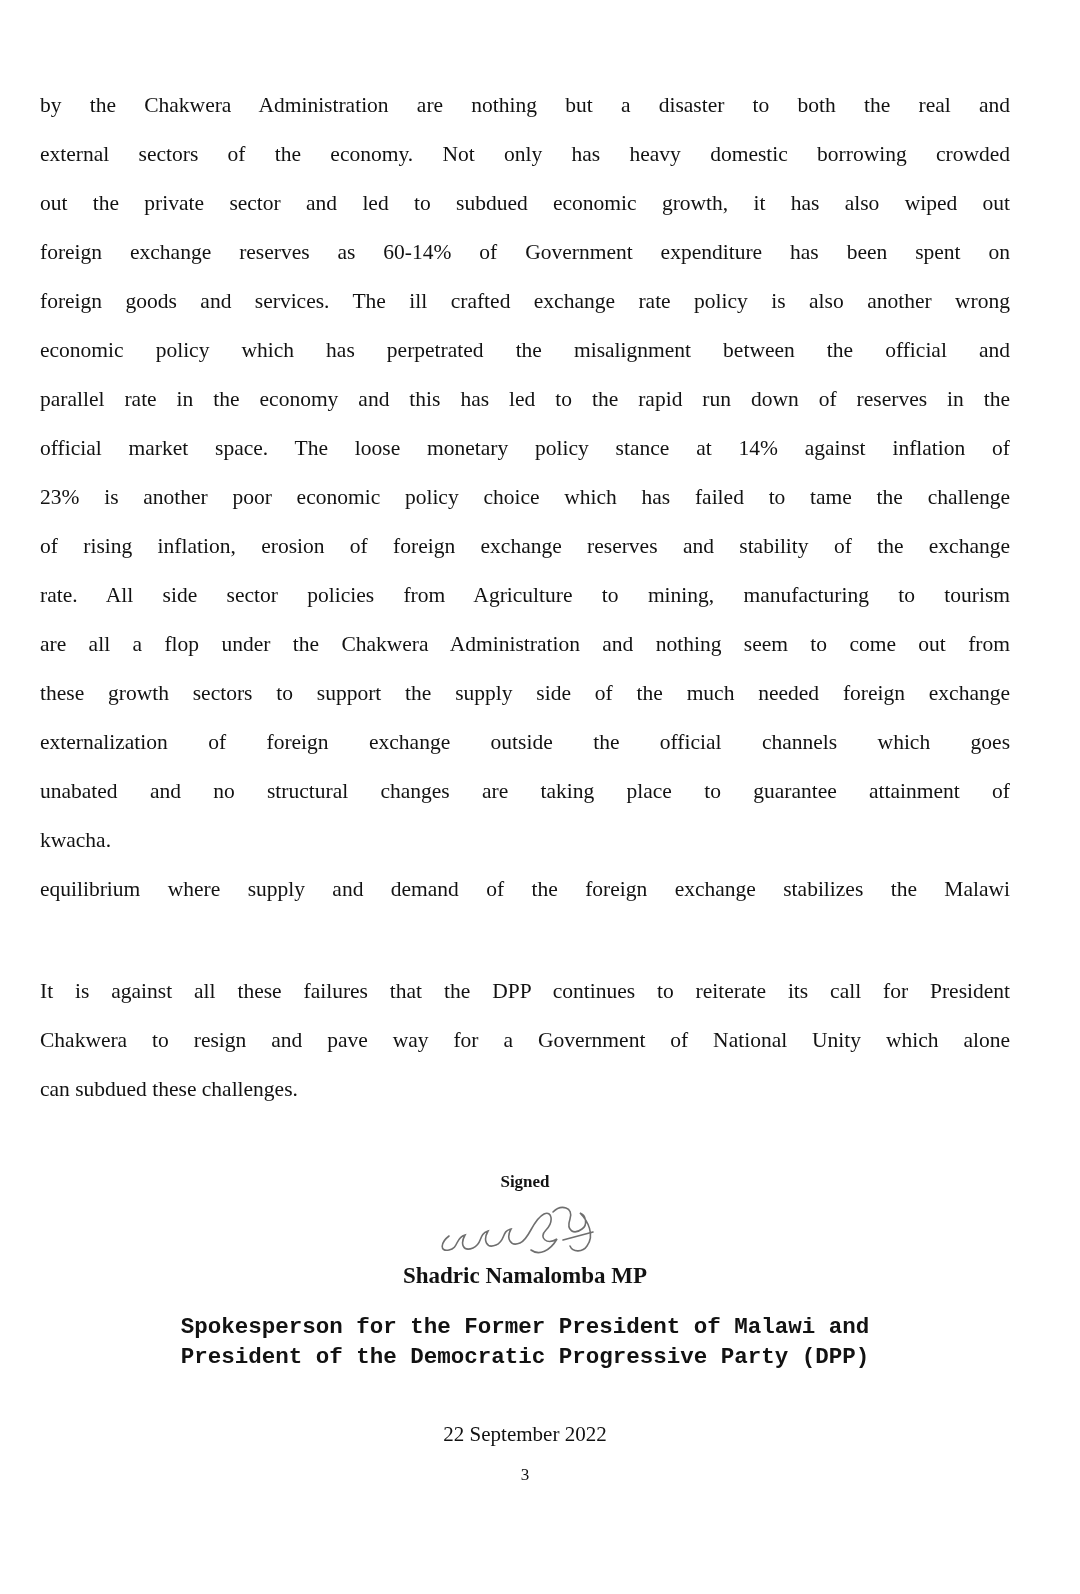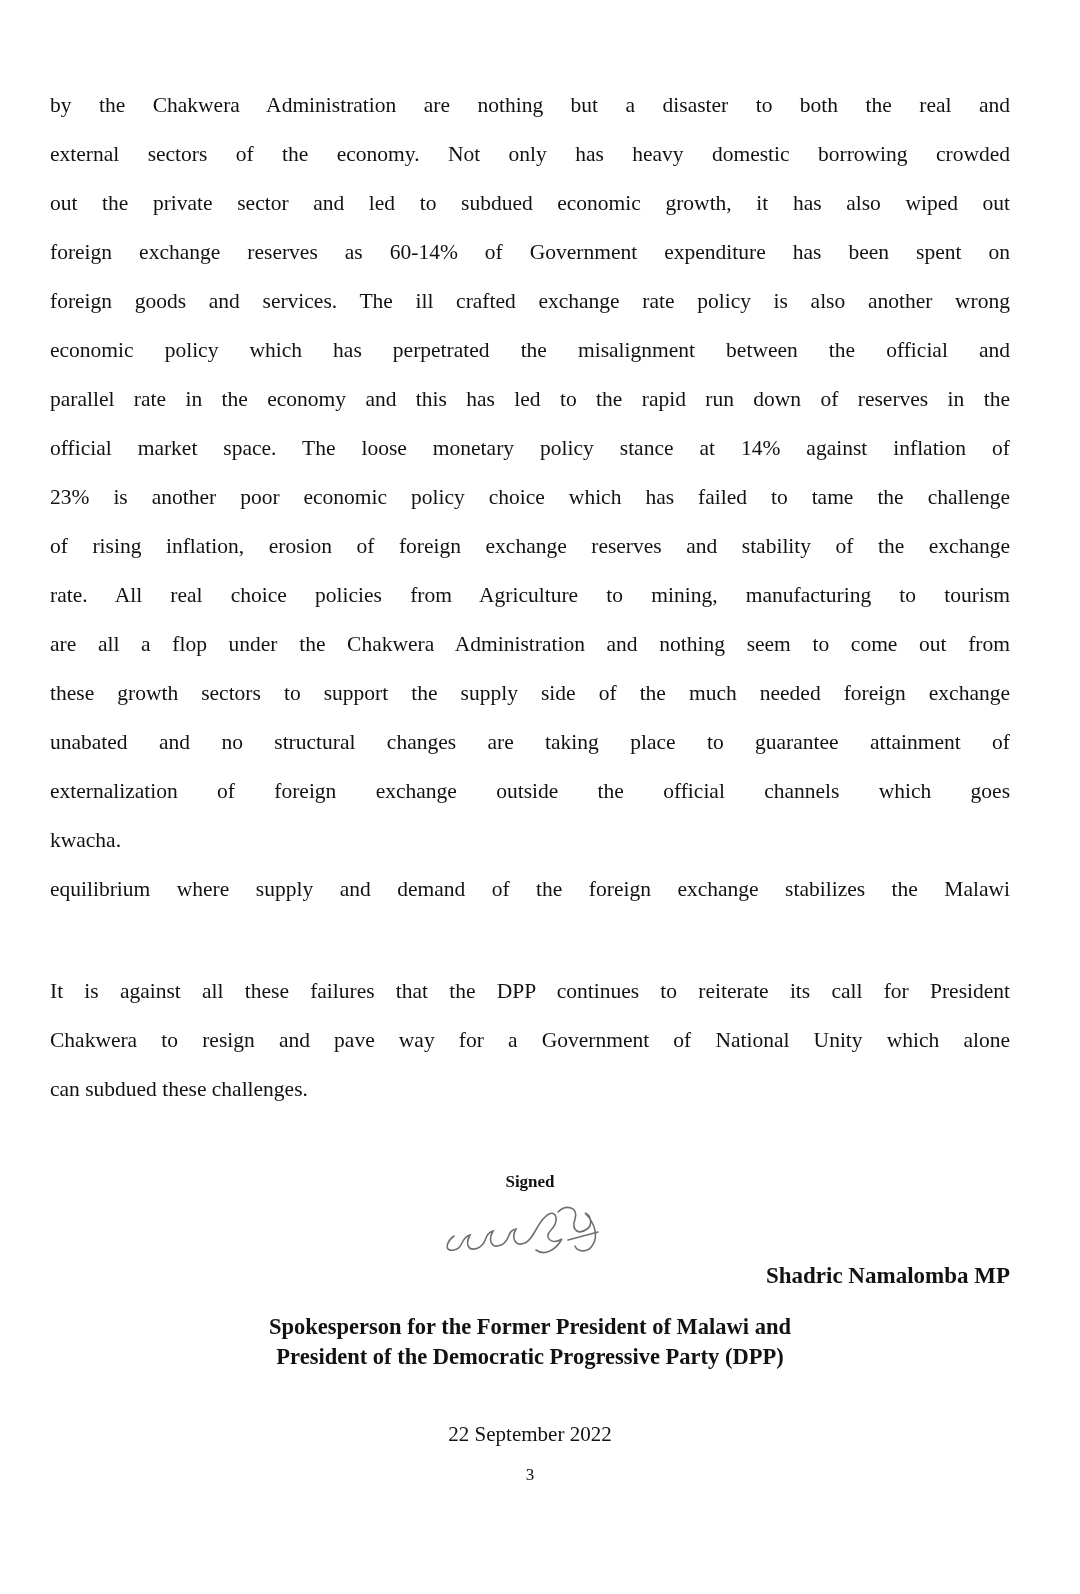--- a/index.html
+++ b/index.html
@@ -11,21 +11,21 @@
     width: 1080px;
     height: 1594px;
     overflow: hidden;
     font-family: "Liberation Serif", "DejaVu Serif", serif;
     color: #121212;
   }
   .page {
     box-sizing: border-box;
     width: 1080px;
     height: 1594px;
-    padding: 81px 70px 0 50px;
+    padding: 81px 70px 0 40px;
   }
   .para {
     font-size: 21.5px;
     line-height: 49px;
   }
   .line {
     text-align: justify;
     text-align-last: justify;
     text-justify: inter-word;
     white-space: normal;
@@ -46,26 +46,26 @@
   }
   .sig-svg {
     display: block;
     margin: 6px auto 0;
   }
   .name {
     font-weight: bold;
     font-size: 23px;
     line-height: 28px;
     margin-top: 2px;
-    text-align: right;
   }
   .title-line {
     font-weight: bold;
     font-size: 22.5px;
     line-height: 30px;
+    font-family: Liberation Mono, monospace;
   }
   .title-wrap { margin-top: 22px; }
   .date {
     font-size: 21px;
     line-height: 28px;
     margin-top: 48px;
   }
   .pagenum {
     font-size: 17px;
     line-height: 22px;
@@ -81,25 +81,25 @@
       <div class="line">by the Chakwera Administration are nothing but a disaster to both the real and</div>
       <div class="line">external sectors of the economy. Not only has heavy domestic borrowing crowded</div>
       <div class="line">out the private sector and led to subdued economic growth, it has also wiped out</div>
       <div class="line">foreign exchange reserves as 60-14% of Government expenditure has been spent on</div>
       <div class="line">foreign goods and services. The ill crafted exchange rate policy is also another wrong</div>
       <div class="line">economic policy which has perpetrated the misalignment between the official and</div>
       <div class="line">parallel rate in the economy and this has led to the rapid run down of reserves in the</div>
       <div class="line">official market space. The loose monetary policy stance at 14% against inflation of</div>
       <div class="line">23% is another poor economic policy choice which has failed to tame the challenge</div>
       <div class="line">of rising inflation, erosion of foreign exchange reserves and stability of the exchange</div>
-      <div class="line">rate. All real choice policies from Agriculture to mining, manufacturing to tourism</div>
+      <div class="line">rate. All side sector policies from Agriculture to mining, manufacturing to tourism</div>
       <div class="line">are all a flop under the Chakwera Administration and nothing seem to come out from</div>
       <div class="line">these growth sectors to support the supply side of the much needed foreign exchange</div>
+      <div class="line">externalization of foreign exchange outside the official channels which goes</div>
       <div class="line">unabated and no structural changes are taking place to guarantee attainment of</div>
-      <div class="line">externalization of foreign exchange outside the official channels which goes</div>
       <div class="line last">kwacha.</div>
       <div class="line">equilibrium where supply and demand of the foreign exchange stabilizes the Malawi</div>
     </div>
 
   <div class="para para2">
       <div class="line">It is against all these failures that the DPP continues to reiterate its call for President</div>
       <div class="line">Chakwera to resign and pave way for a Government of National Unity which alone</div>
       <div class="line last">can subdued these challenges.</div>
     </div>
 

